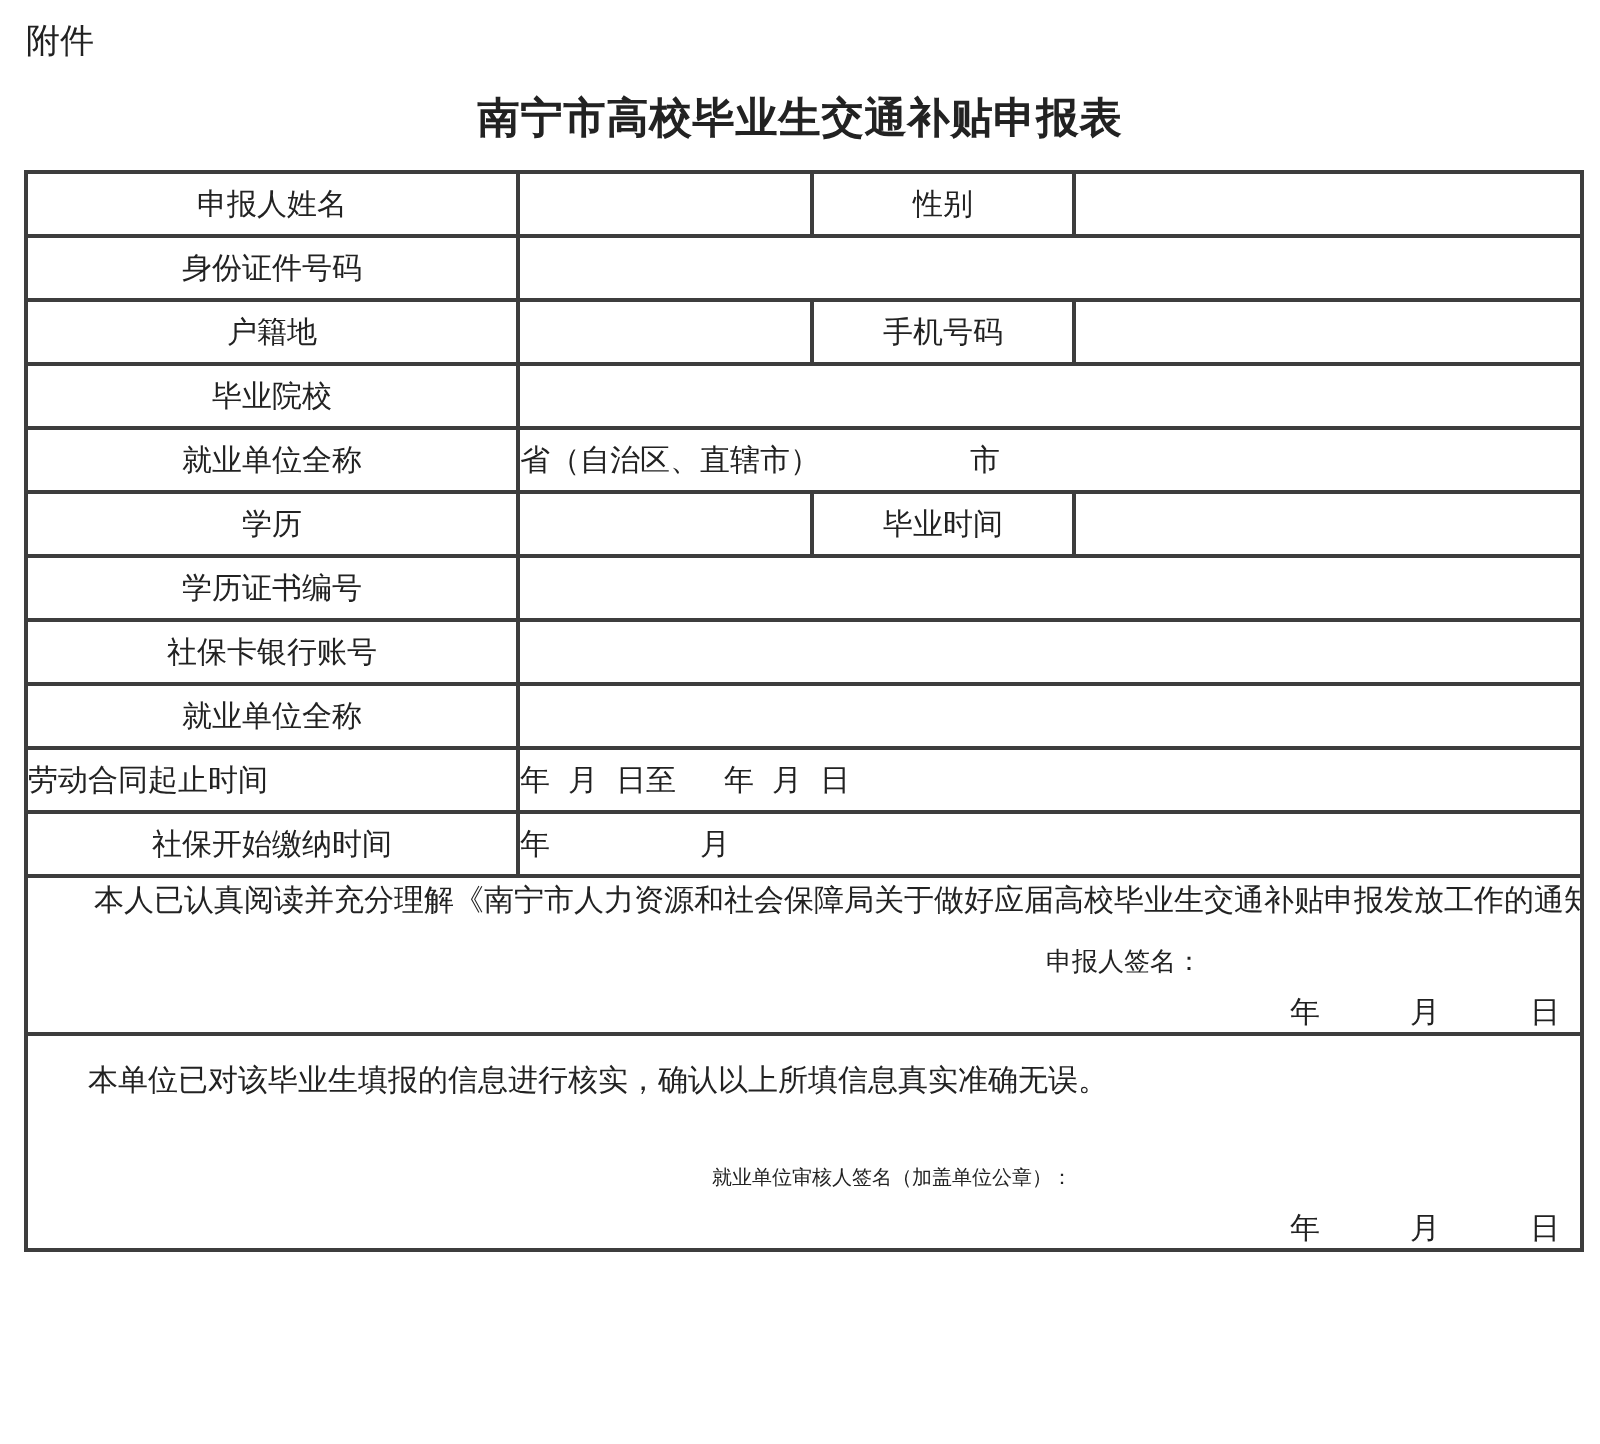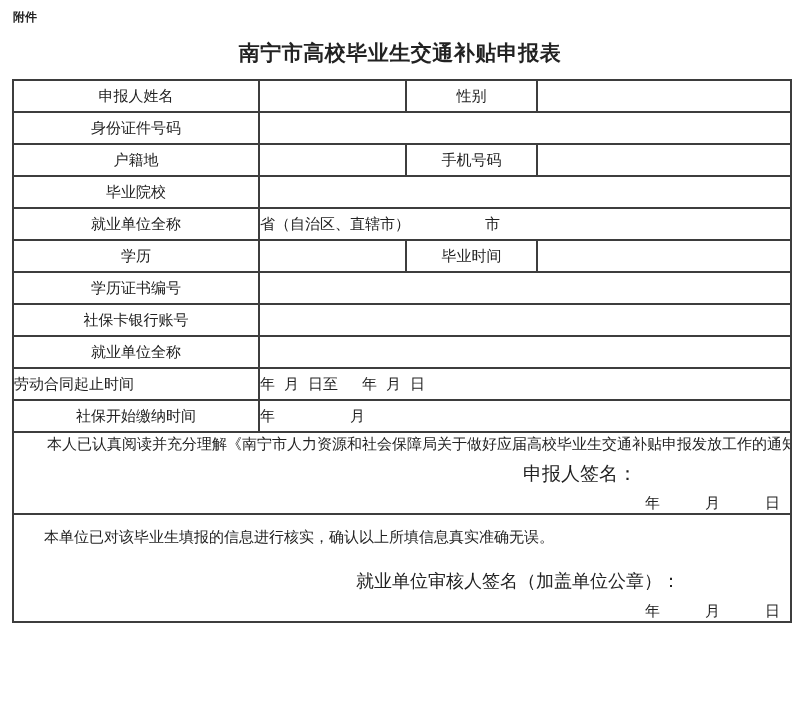--- a/index.html
+++ b/index.html
@@ -3,21 +3,21 @@
 <meta charset="utf-8">
 <style>
   html,body { margin:0; padding:0; background:#ffffff; }
   body {
     width:800px; height:722px;
     font-family:"Liberation Sans","DejaVu Sans",sans-serif;
     color:#222222;
     overflow:hidden;
   }
   .attachment {
-    font-size:12px; font-weight:bold;
+    font-size:17px; font-weight:normal;
     padding:9px 0 0 13px;
   }
   .doc-title {
     text-align:center;
     font-size:21px; font-weight:bold;
     margin:13px 0 12px 0;
     letter-spacing:0.5px;
   }
   table.form {
     border-collapse:collapse;
@@ -48,40 +48,40 @@
   td.decl-cell { height:148px; }
   td.emp-cell  { height:94px; }
   .decl-text {
     font-size:15px;
     line-height:26px;
     text-indent:2em;
     text-align:justify;
     padding:0 3px;
   }
   .decl-sign {
-    font-size:19px;
+    font-size:13px;
     padding-left:509px;
-    margin-top:2px;
+    margin-top:7px;
   }
   .decl-date {
     font-size:15px;
     text-align:right;
     padding-right:10px;
     margin-top:7px;
   }
   .emp-text {
     font-size:15px;
     line-height:20px;
     text-indent:2em;
     margin-top:14px;
   }
   .emp-sign {
-    font-size:18px;
+    font-size:10px;
     padding-left:342px;
-    margin-top:20px;
+    margin-top:30px;
   }
   .emp-date {
     font-size:15px;
     text-align:right;
     padding-right:10px;
     margin-top:9px;
   }
 </style>
 </head>
 <body>

